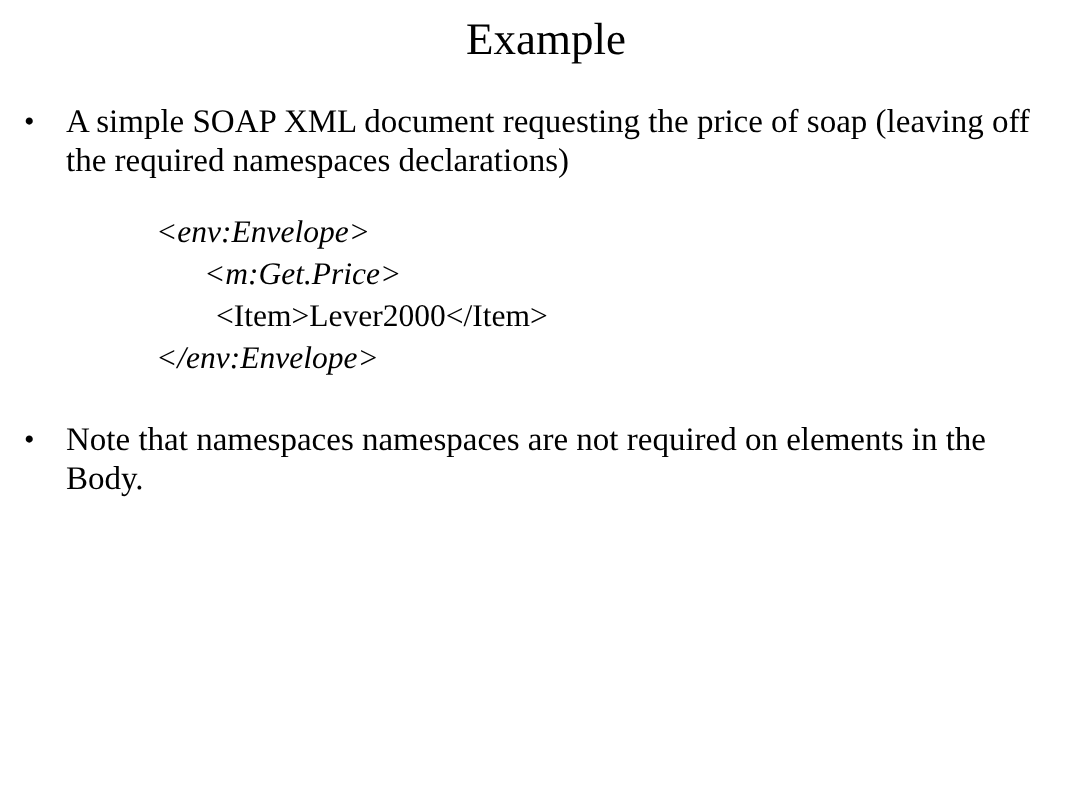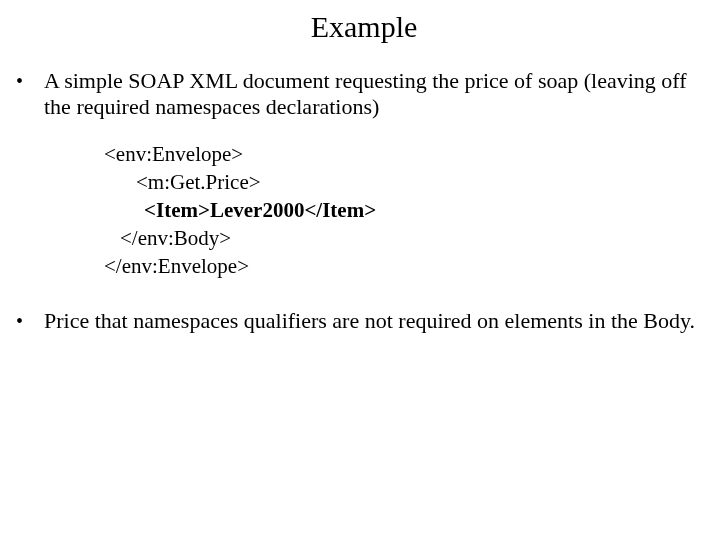--- a/index.html
+++ b/index.html
@@ -39,43 +39,42 @@
     flex: 1 1 auto;
     font-size: 22px;
     line-height: 26px;
   }
   .code-block {
     margin: 14px 0 28px 88px;
     font-size: 21px;
     line-height: 28px;
     font-family: "Times New Roman", Times, serif;
   }
-  .code-block .l1 { padding-left: 0px; }
+  .code-block .l1 { padding-left: 0px; font-style: italic; }
   .code-block .l2 { padding-left: 16px; }
-  .code-block .l3 { padding-left: 32px; }
-  .code-block .l4 { padding-left: 40px; font-weight: bold; }
+  .code-block .l3 { padding-left: 32px; font-style: italic; }
+  .code-block .l4 { padding-left: 40px; }
 </style>
 </head>
 <body>
 
 <div class="slide">
 
   <h1 class="title">Example</h1>
 
   <div class="bullet-row">
     <div class="dot">•</div>
     <div class="text">A simple SOAP XML document requesting the price of soap (leaving off the required namespaces declarations)</div>
   </div>
 
   <div class="code-block">
     <div class="l1">&lt;env:Envelope&gt;</div>
     <div class="l3">&lt;m:Get.Price&gt;</div>
     <div class="l4">&lt;Item&gt;Lever2000&lt;/Item&gt;</div>
-    <div class="l2">&lt;/env:Body&gt;</div>
     <div class="l1">&lt;/env:Envelope&gt;</div>
   </div>
 
   <div class="bullet-row">
     <div class="dot">•</div>
-    <div class="text">Price that namespaces qualifiers are not required on elements in the Body.</div>
+    <div class="text">Note that namespaces namespaces are not required on elements in the Body.</div>
   </div>
 
 </div>
 
 </body></html>

